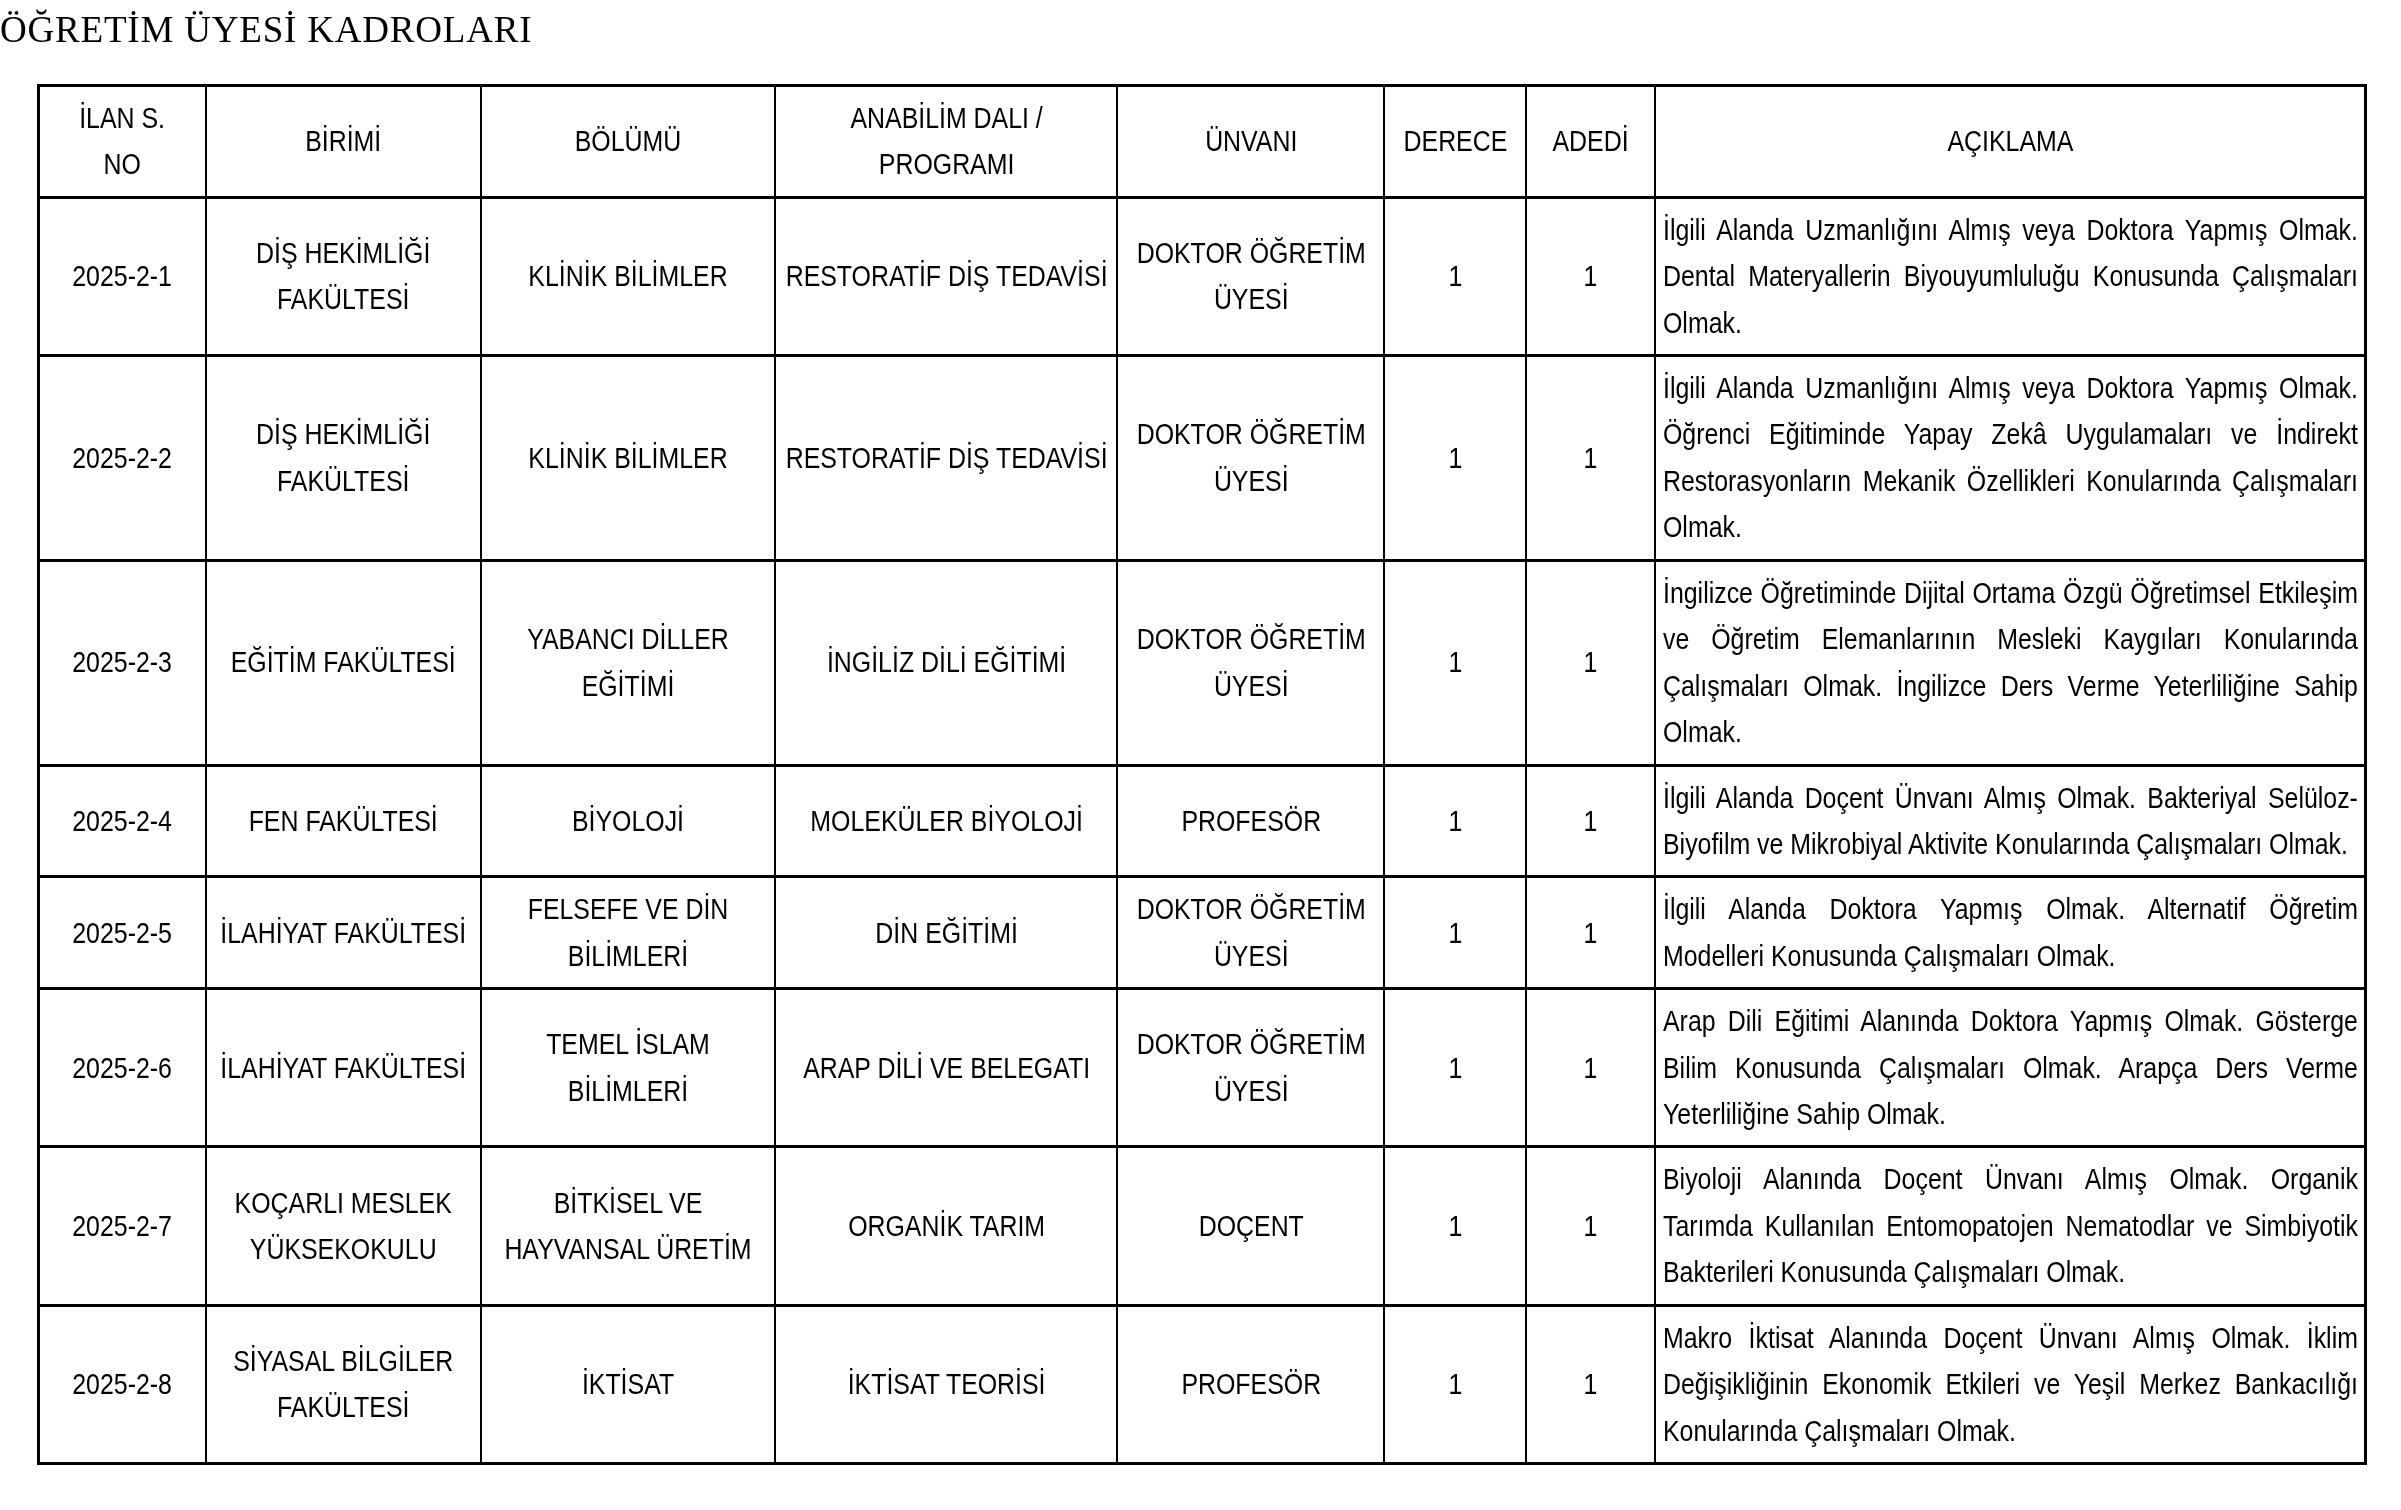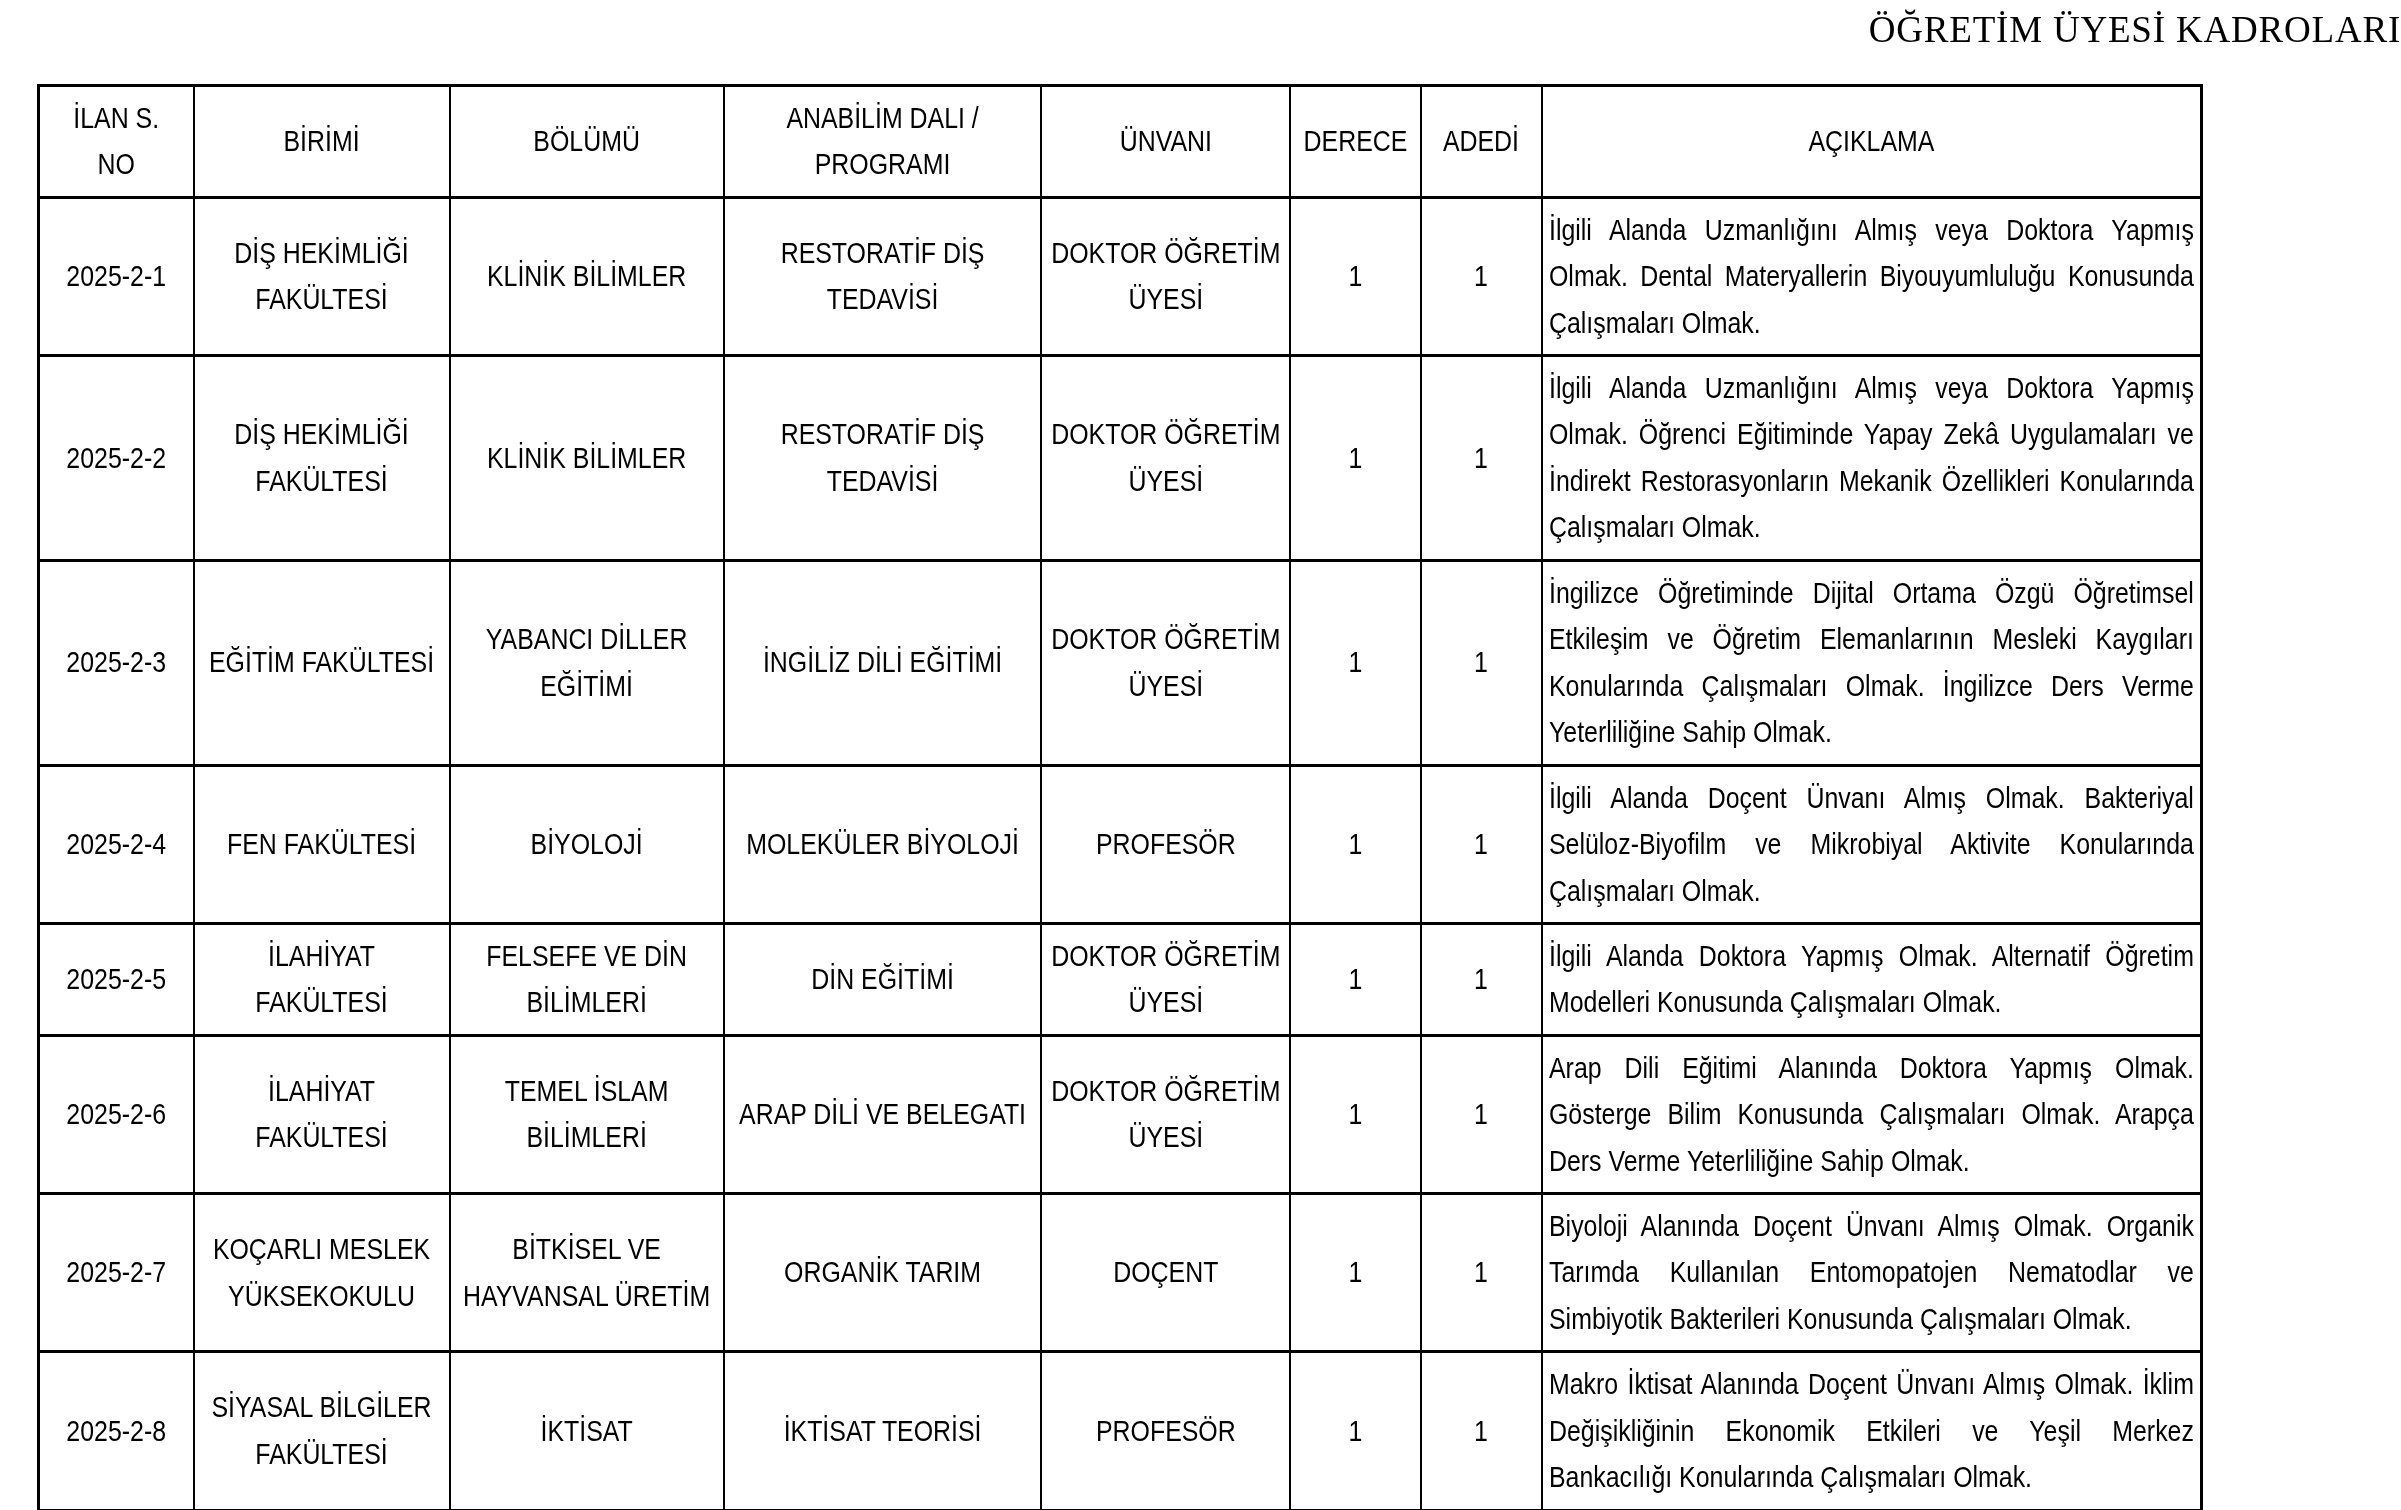--- a/index.html
+++ b/index.html
@@ -11,31 +11,31 @@
     font-family: "Liberation Sans", sans-serif;
     position: relative;
     overflow: hidden;
   }
   .doc-title {
     position: absolute;
     top: 7.9px;
     left: 0;
     width: 100%;
     margin: 0;
-    text-align: right;
+    text-align: left;
     font-family: "Liberation Serif", serif;
     font-weight: normal;
     font-size: 37px;
     letter-spacing: 0.8px;
   }
   table.kadro {
     position: absolute;
     left: 37px;
     top: 84px;
-    width: 2166px;
+    width: 2330px;
     border-collapse: collapse;
     table-layout: fixed;
     border: 3.9px solid #000;
   }
   col.c1 { width: 7.19%; }
   col.c2 { width: 11.82%; }
   col.c3 { width: 12.66%; }
   col.c4 { width: 14.69%; }
   col.c5 { width: 11.48%; }
   col.c6 { width: 6.08%; }

